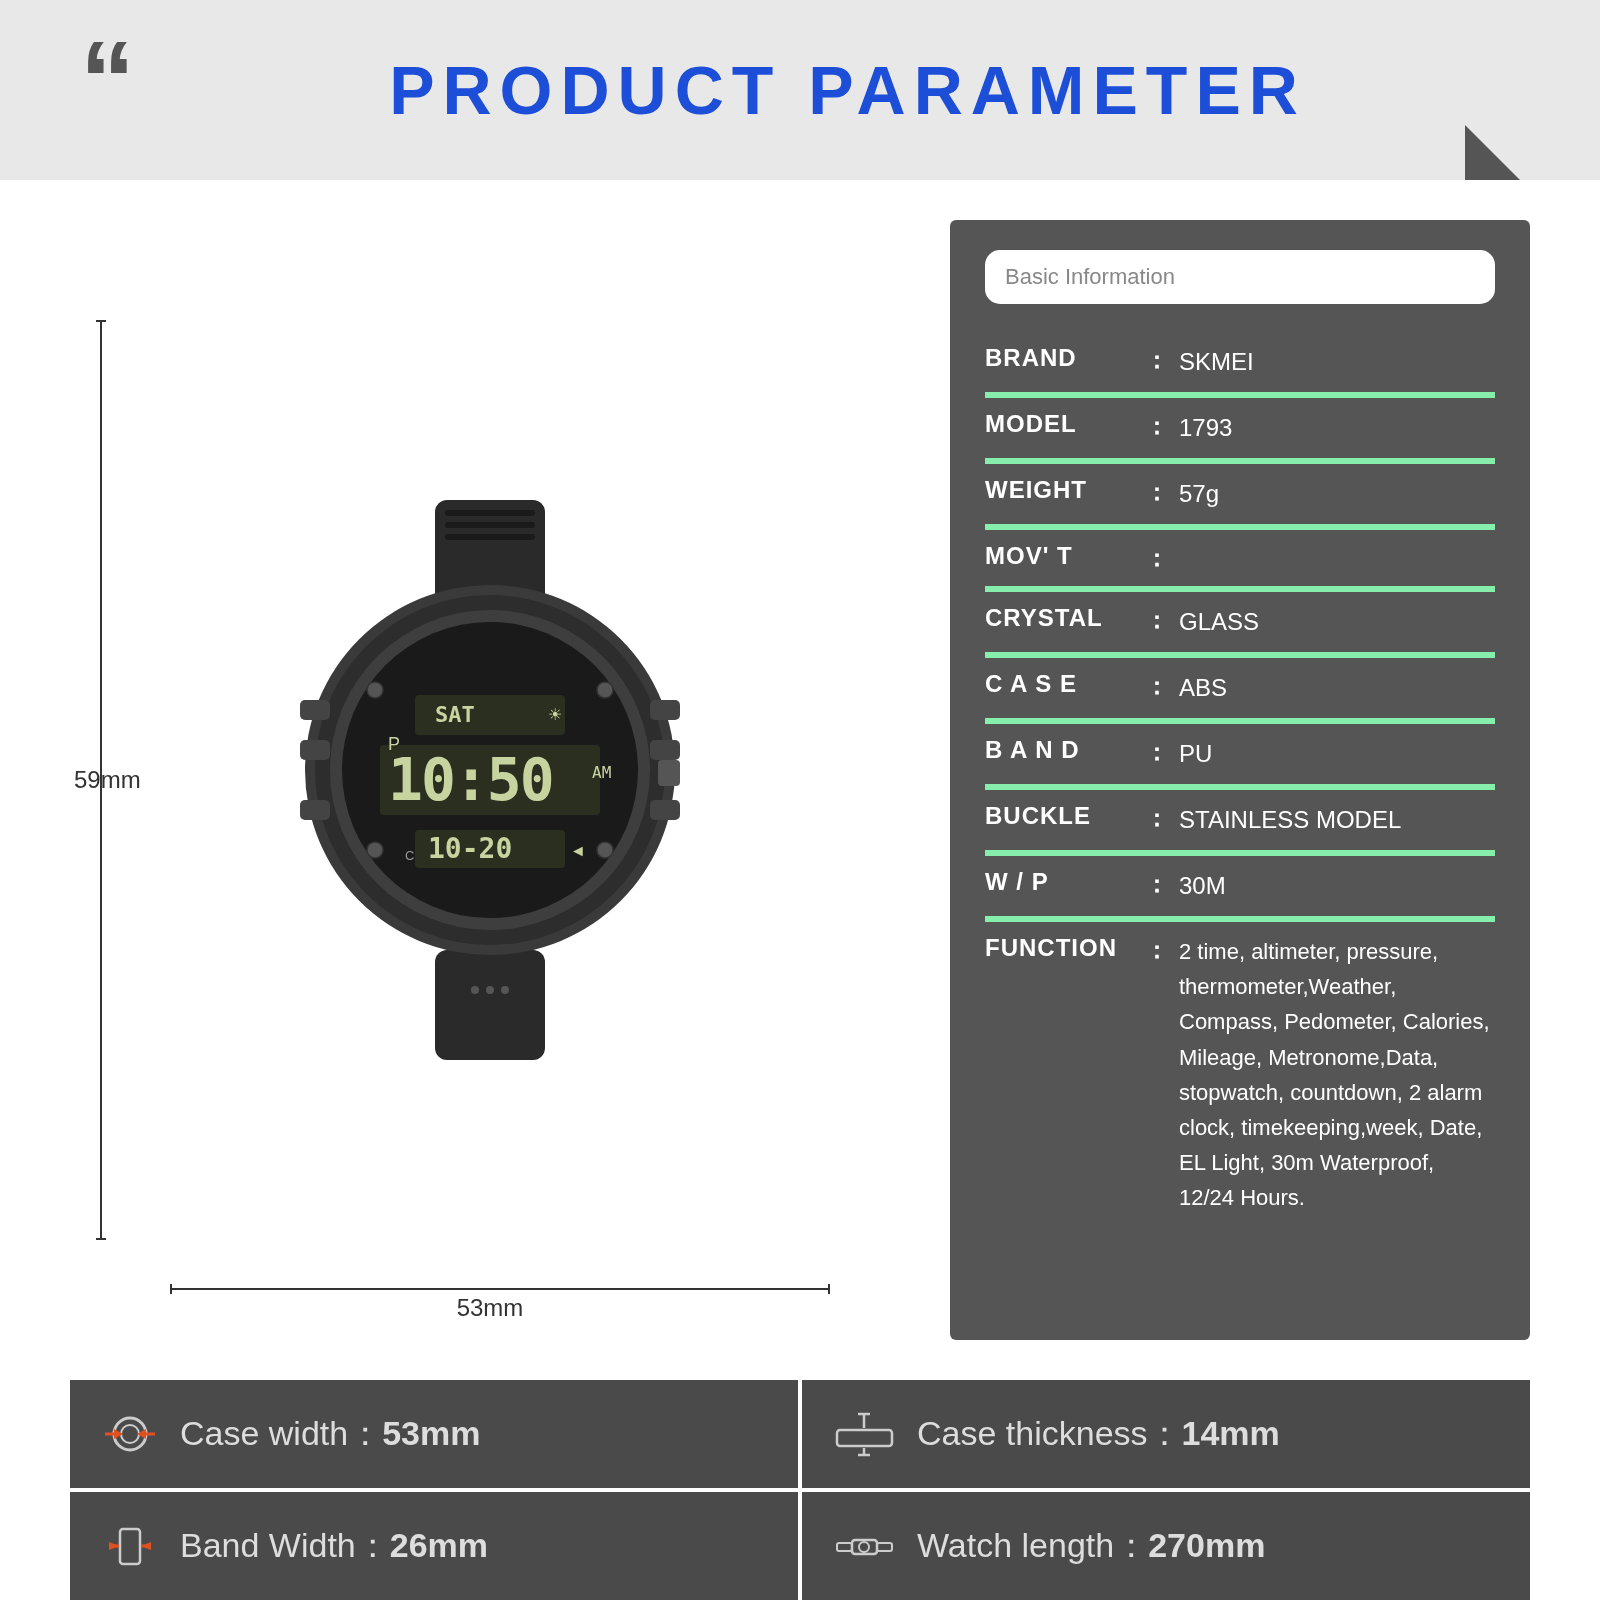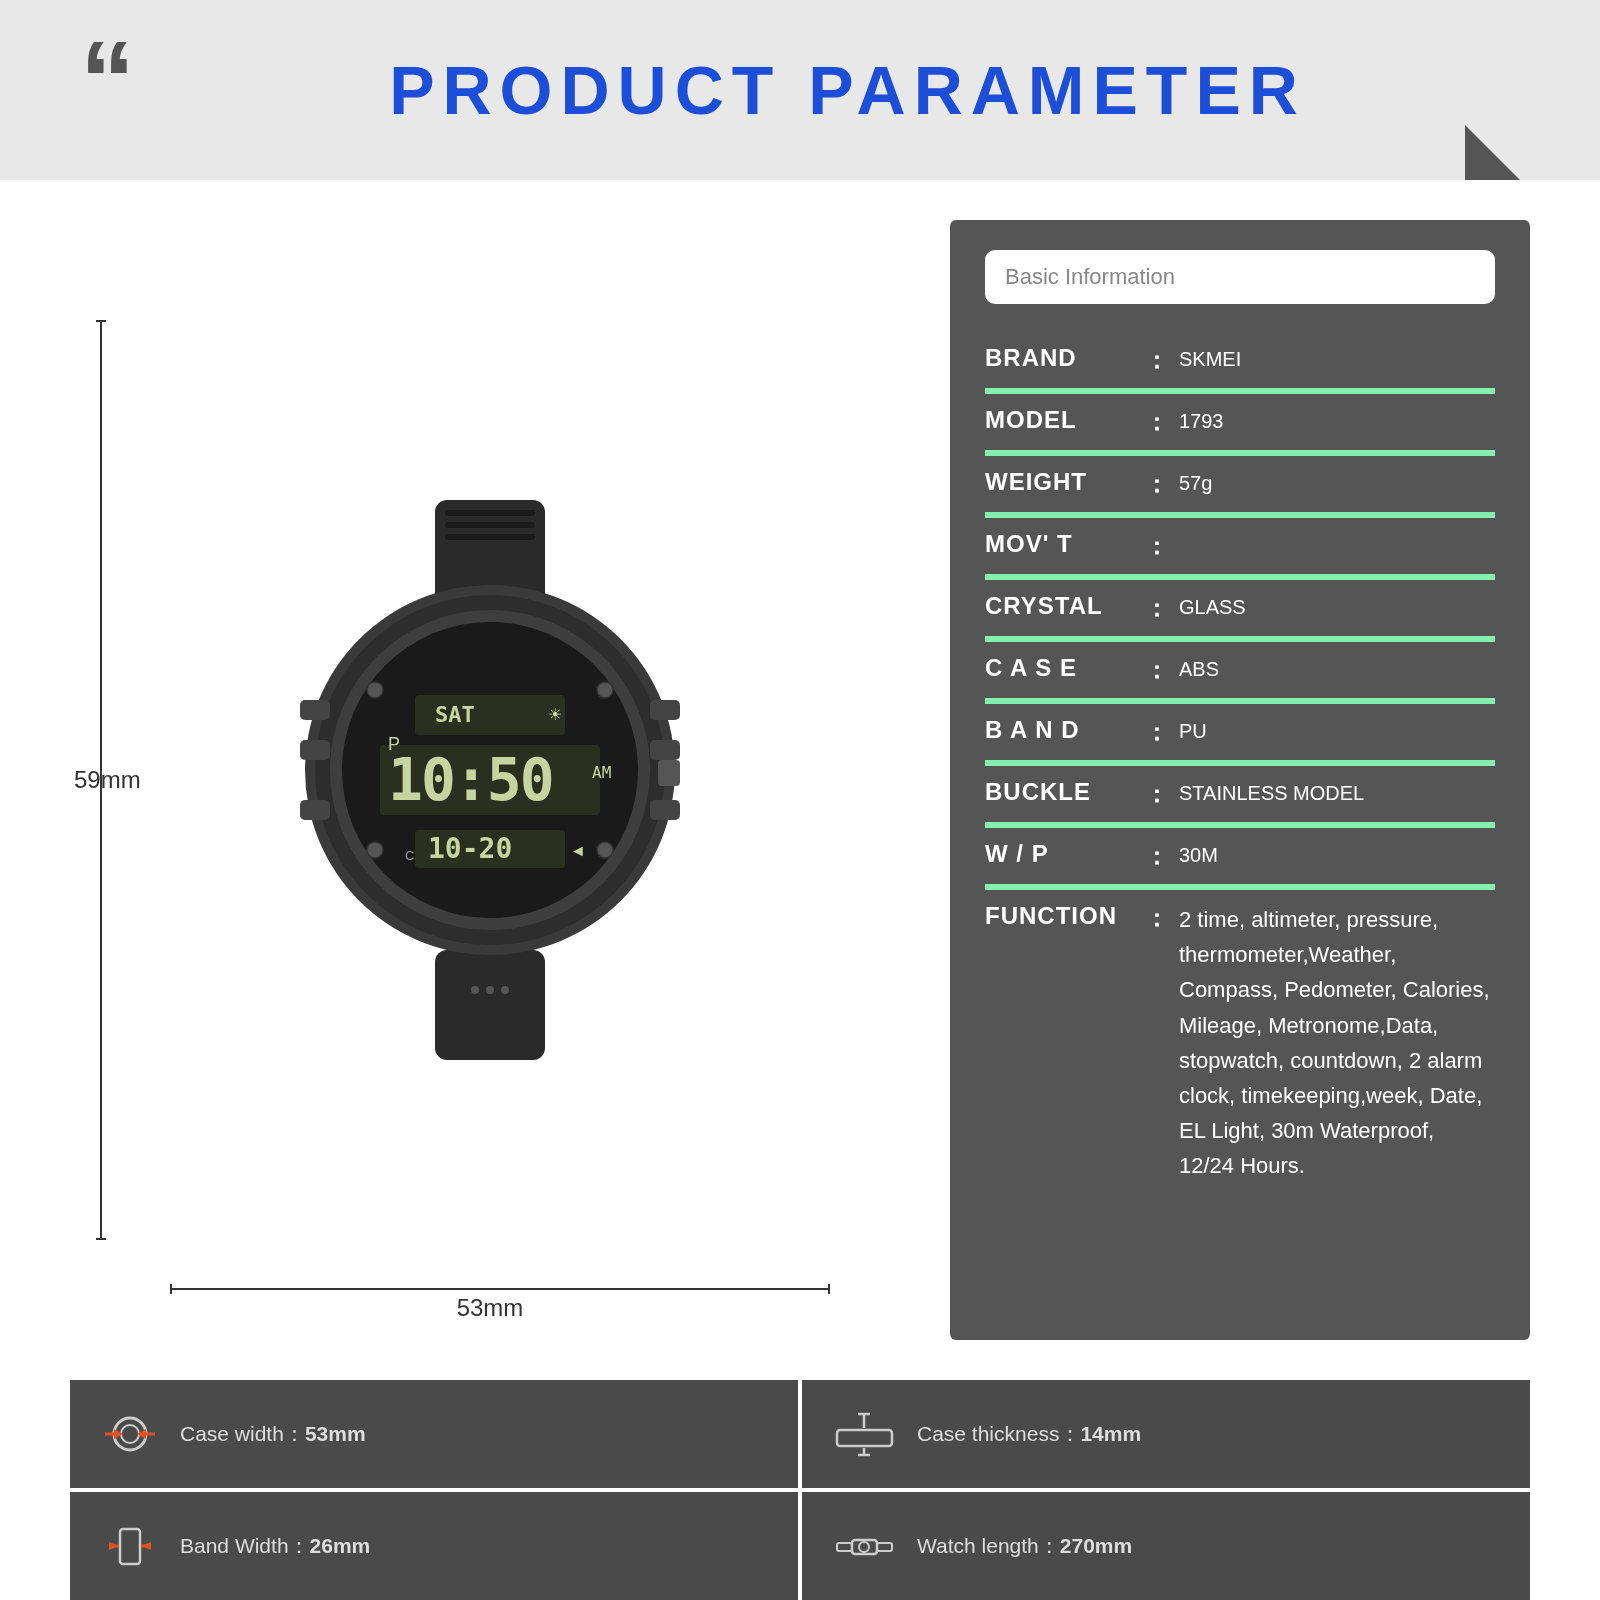--- a/index.html
+++ b/index.html
@@ -79,21 +79,21 @@
       background: #555555;
       border-radius: 6px;
       padding: 30px 35px;
       display: flex;
       flex-direction: column;
       gap: 0;
     }
 
     .basic-info-box {
       background: #ffffff;
-      border-radius: 10px;
+      border-radius: 15px;
       padding: 14px 20px;
       margin-bottom: 28px;
     }
     .basic-info-label {
       font-size: 22px;
       color: #888;
       font-weight: 400;
     }
 
     .spec-row {
@@ -112,21 +112,21 @@
       min-width: 160px;
       letter-spacing: 1px;
     }
     .spec-sep {
       font-size: 24px;
       font-weight: 700;
       color: #fff;
       margin-right: 10px;
     }
     .spec-val {
-      font-size: 20px;
+      font-size: 24px;
       color: #fff;
       font-weight: 400;
       flex: 1;
       line-height: 1.5;
     }
     .spec-val.function-text {
       font-size: 22px;
       line-height: 1.6;
     }
 
@@ -149,21 +149,21 @@
     }
     .spec-card-icon {
       color: #fff;
       font-size: 36px;
       min-width: 60px;
       display: flex;
       align-items: center;
       justify-content: center;
     }
     .spec-card-text {
-      font-size: 21px;
+      font-size: 34px;
       color: #ddd;
       font-weight: 400;
     }
     .spec-card-text span {
       font-weight: 700;
     }
 
     
     .watch-svg-wrap {
       position: relative;

